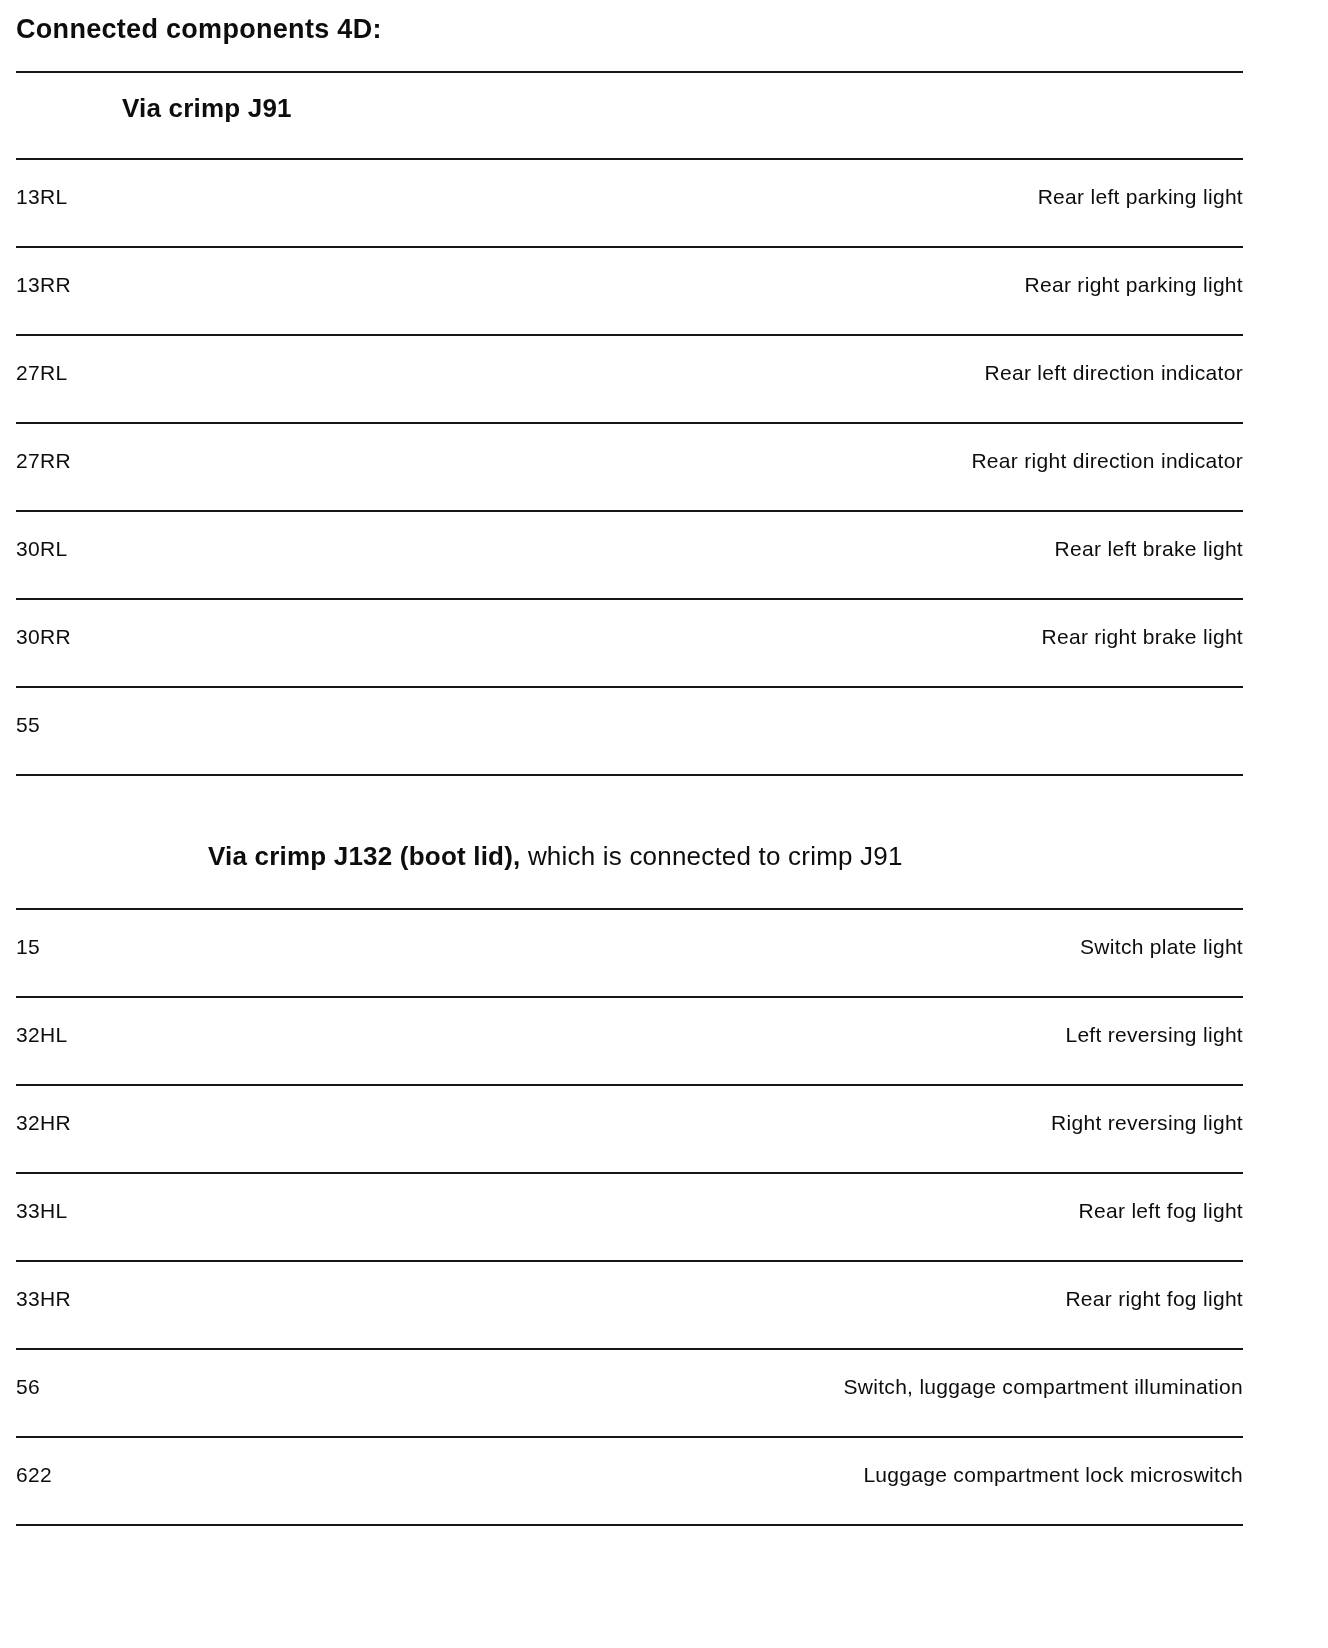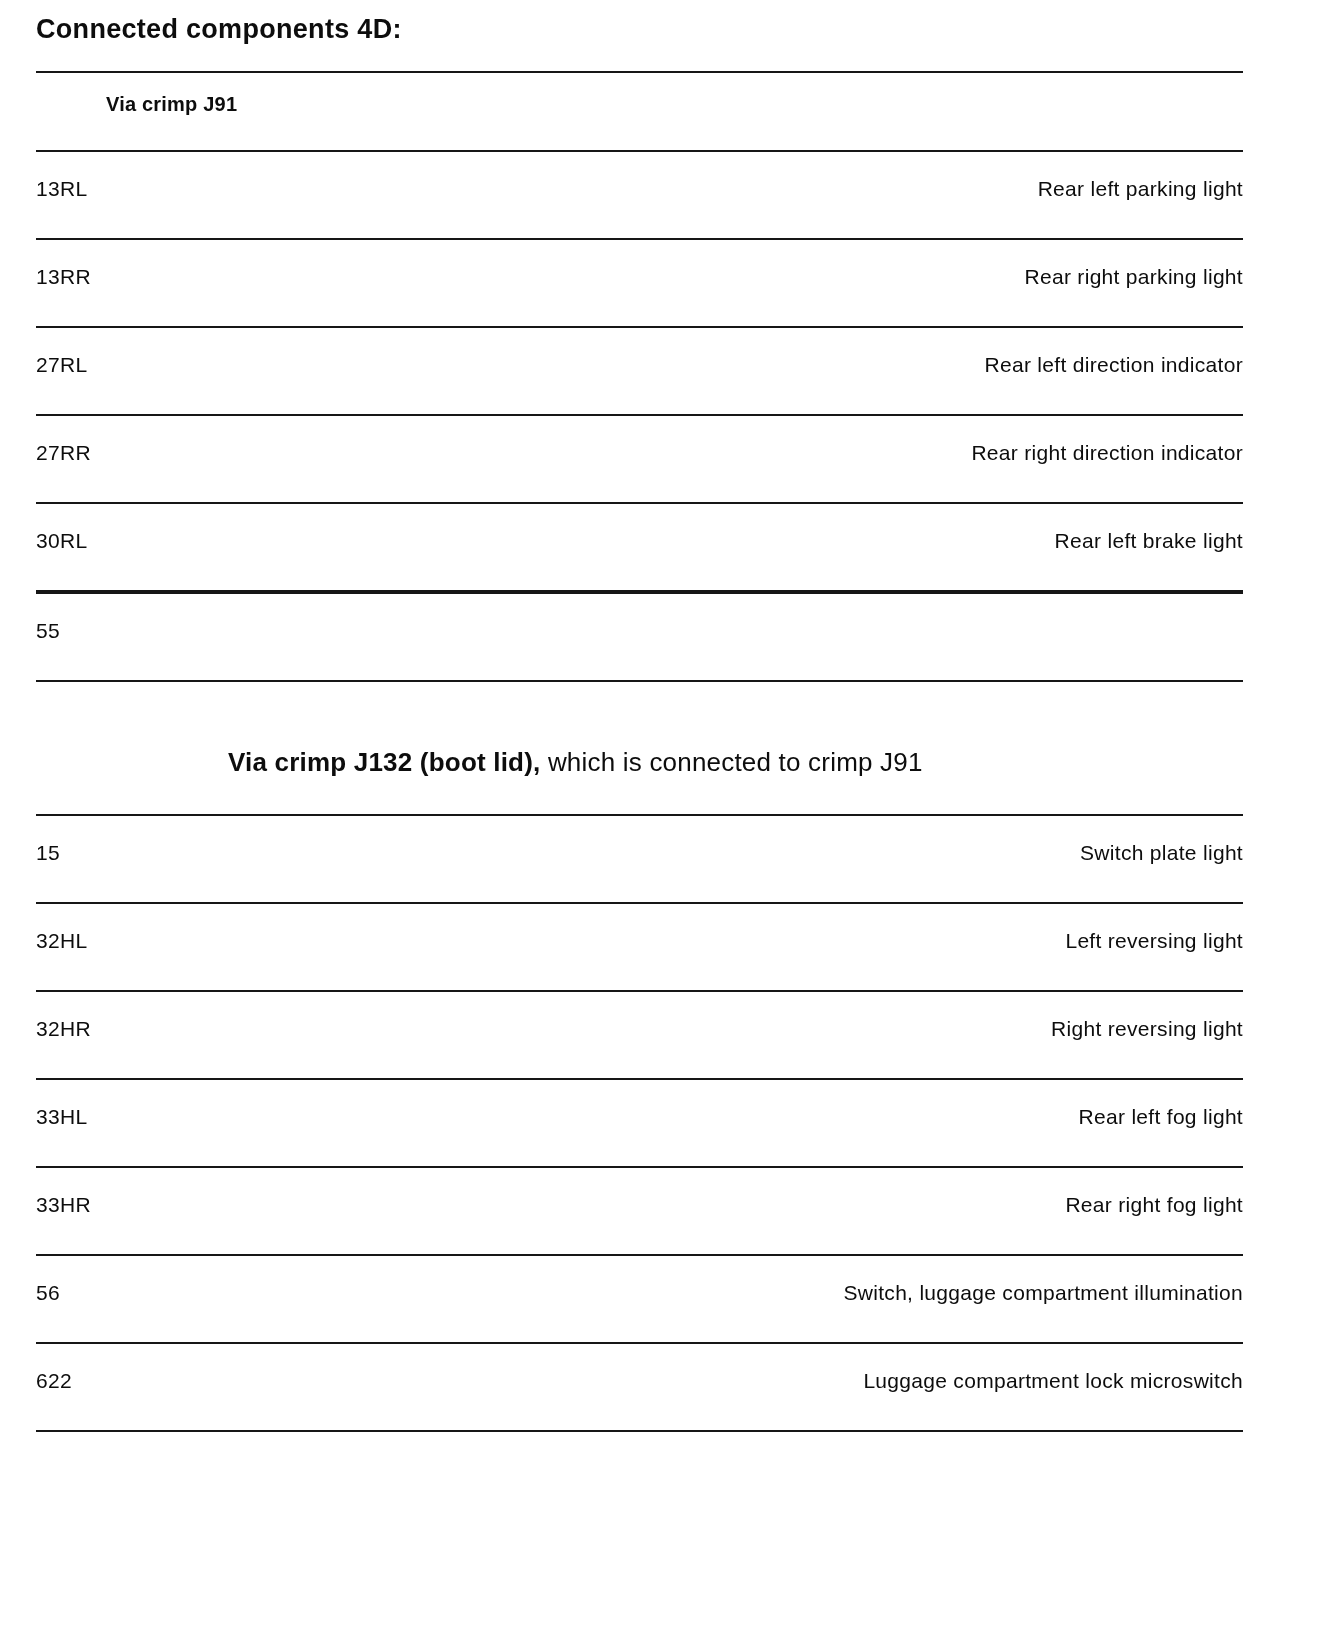--- a/index.html
+++ b/index.html
@@ -4,41 +4,41 @@
 <style>
   * { margin: 0; padding: 0; box-sizing: border-box; }
   html, body { background: #ffffff; }
   .page {
     position: relative;
     width: 1328px;
     height: 1648px;
     background: #ffffff;
     font-family: "Liberation Sans", "DejaVu Sans", sans-serif;
     color: #0d0d0d;
-    padding: 14px 85px 0 36px;
+    padding: 14px 85px 0 16px;
   }
   .doc-title {
     font-size: 27px;
     font-weight: bold;
     letter-spacing: 0.3px;
     margin-bottom: 26px;
   }
   .rule {
     border: none;
     border-top: 2px solid #161616;
     height: 0;
     width: 100%;
   }
   .section-header-row {
     padding: 20px 0 34px 0;
   }
   .section-header-row .hdr-bold {
-    font-size: 20px;
+    font-size: 26px;
     font-weight: bold;
-    margin-left: 70px;
+    margin-left: 106px;
     letter-spacing: 0.2px;
   }
   .row {
     display: flex;
     align-items: flex-start;
     padding: 22px 0 34px 0;
     font-size: 21px;
     line-height: 30px;
     letter-spacing: 0.3px;
   }
@@ -103,20 +103,24 @@
       <div class="cell-desc">Rear right direction indicator</div>
     </div>
 
     <hr class="rule">
     <div class="row">
       <div class="cell-code">30RL</div>
       <div class="cell-desc">Rear left brake light</div>
     </div>
 
     <hr class="rule">
+    <div class="row">
+      <div class="cell-code">30RR</div>
+      <div class="cell-desc">Rear right brake light</div>
+    </div>
 
     <hr class="rule">
     <div class="row">
       <div class="cell-code">55</div>
     </div>
     <hr class="rule">
   </div>
 
   <div>
     <div class="free-header">

